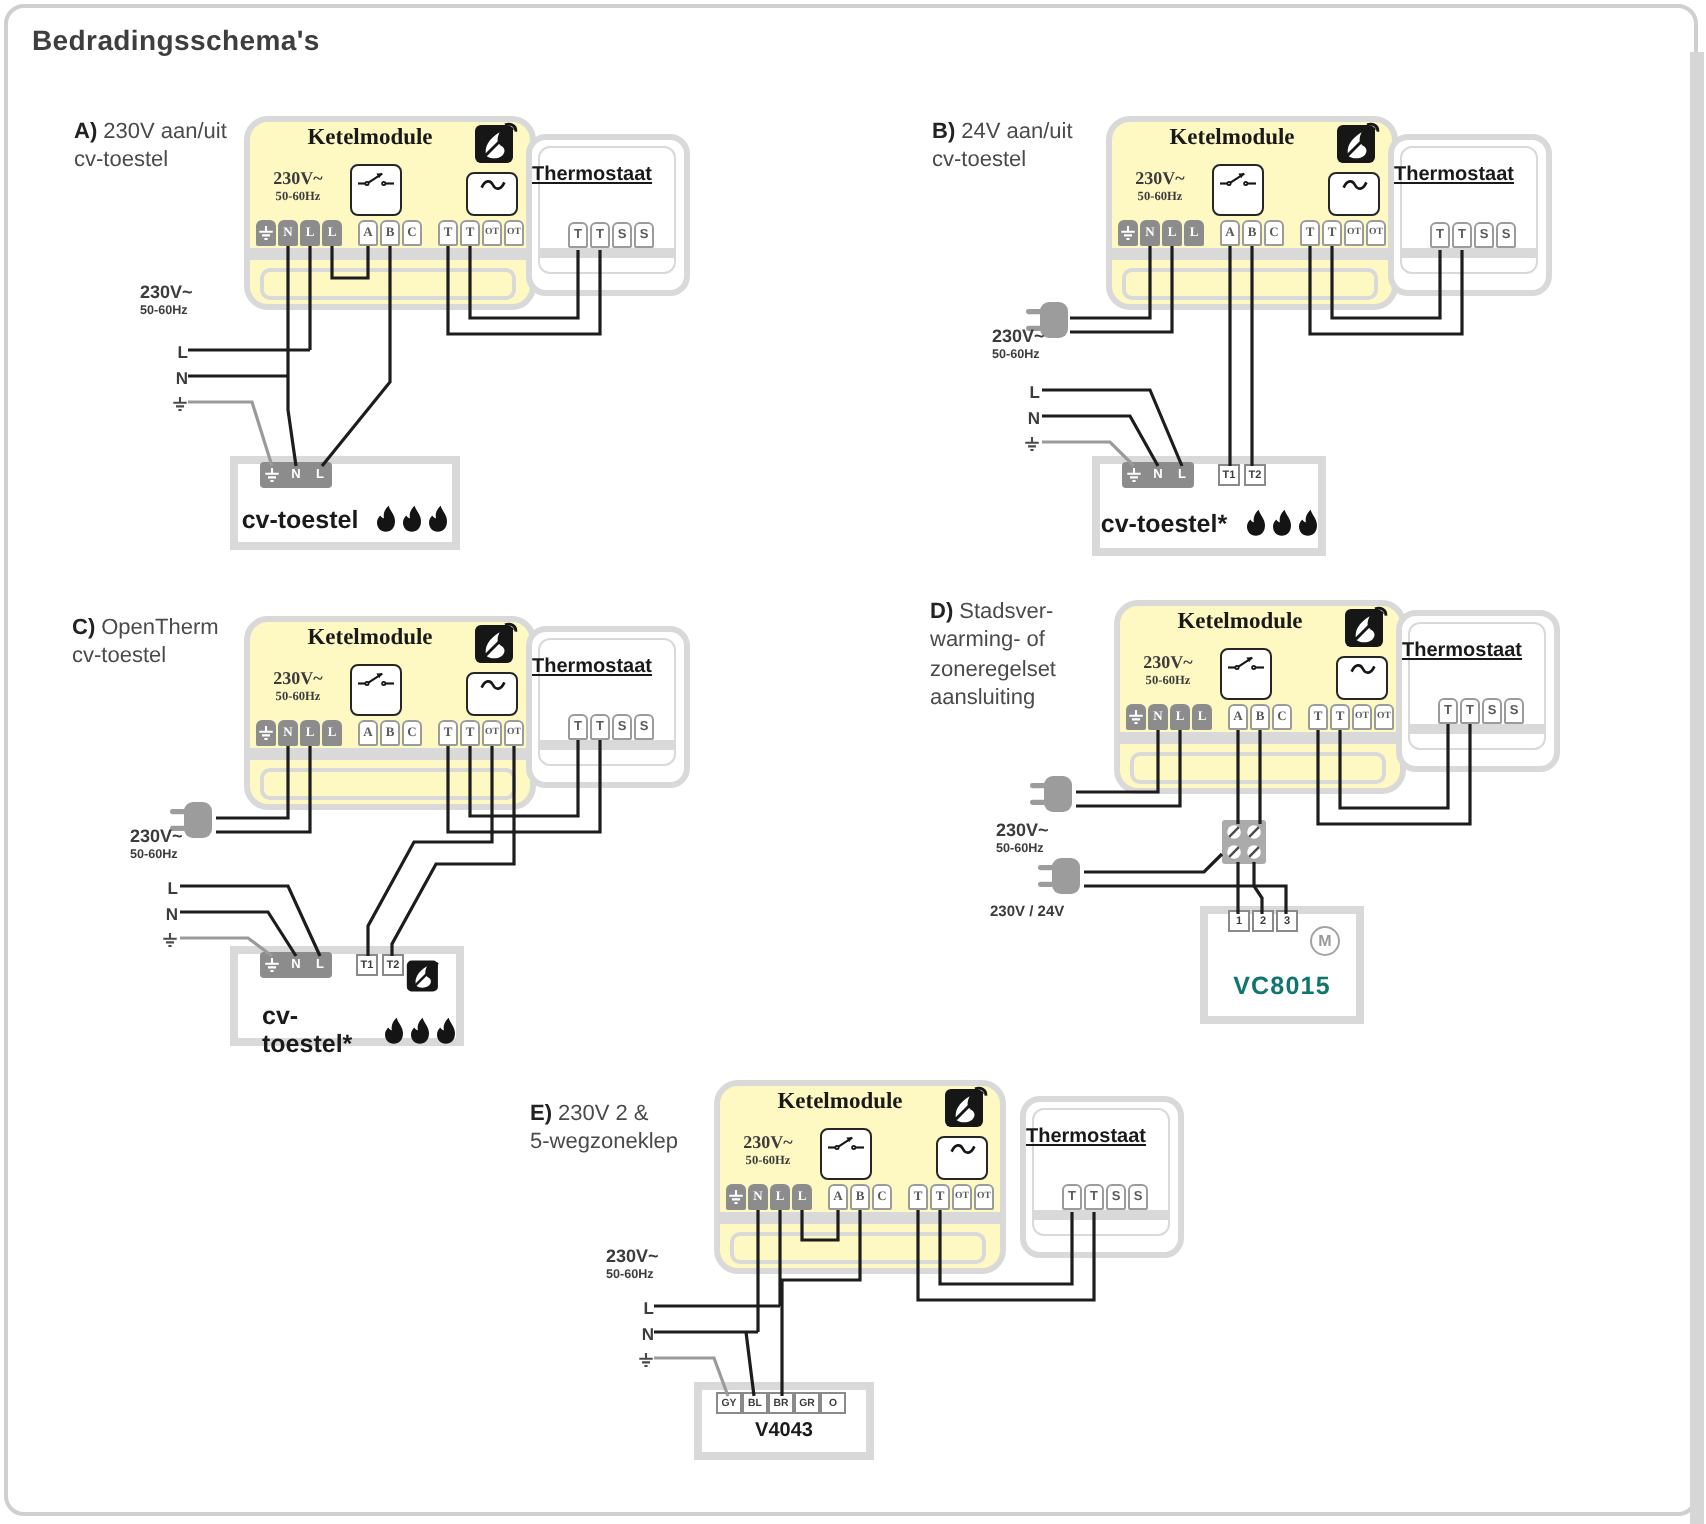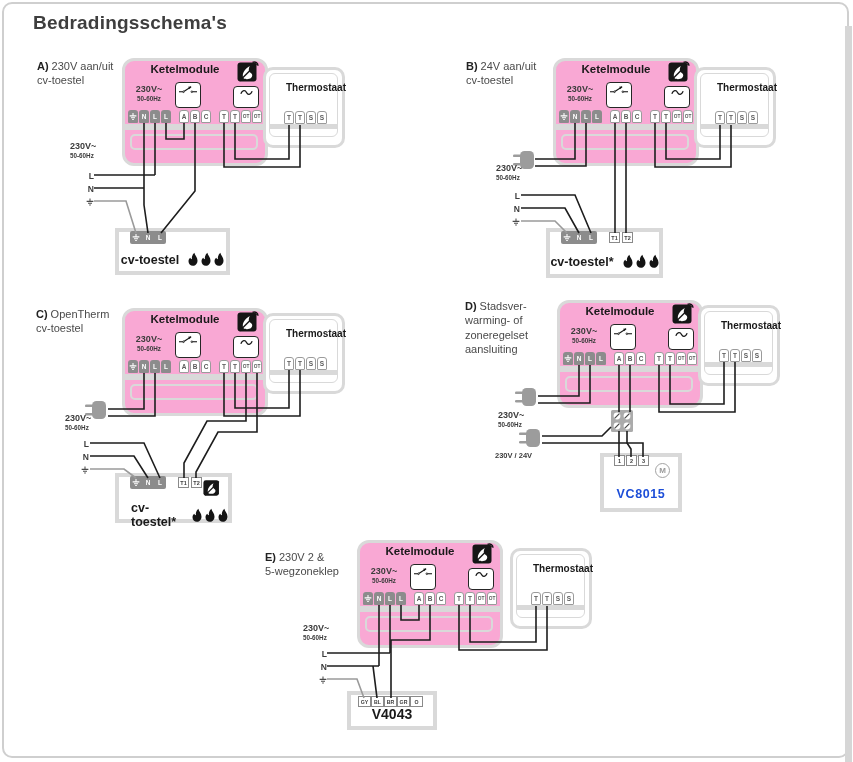--- a/index.html
+++ b/index.html
@@ -2,54 +2,54 @@
 <html><head>
 <meta charset="utf-8">
 <style>
   html,body{margin:0;padding:0;background:#fff;}
   body{width:853px;height:762px;position:relative;font-family:"Liberation Sans",sans-serif;overflow:hidden;}
   *{box-sizing:border-box;}
 
   .frame{position:absolute;left:2px;top:2px;width:847px;height:756px;border:2px solid #cfcfcf;border-radius:10px;}
   .edge-strip{position:absolute;left:845px;top:26px;width:7px;height:736px;background:#d6d6d6;}
 
-  .page-title{position:absolute;left:16px;top:12px;font-size:19px;font-weight:800;color:#3e3e3e;letter-spacing:.2px;margin-left:17px;}
+  .page-title{position:absolute;left:16px;top:12px;font-size:14px;font-weight:800;color:#3e3e3e;letter-spacing:.2px;}
 
   .diag{position:absolute;}
   .wires{position:absolute;left:0;top:0;z-index:30;pointer-events:none;}
   .wires polyline{fill:none;stroke:#1d1d1d;stroke-width:1.6;}
   .wires polyline.g{stroke:#9a9a9a;}
 
   .dlabel{position:absolute;font-size:11px;color:#4a4a4a;line-height:1.3;z-index:5;}
   .dlabel .lid{font-weight:800;color:#222;margin-right:3px;}
 
   .cmp{position:absolute;display:block;}
 
   
-  .km{width:146px;height:108px;border:3px solid #d9d9d9;border-radius:12px;background:#f9a8d4;position:relative;}
+  .km{width:146px;height:97px;border:3px solid #d9d9d9;border-radius:12px;background:#fef9c3;position:relative;font-family:Liberation Serif, serif;}
   .km-title{position:absolute;left:8px;top:2px;width:104px;text-align:center;font-size:11.5px;font-weight:800;color:#191919;}
   .km-logo{position:absolute;left:112px;top:0px;width:22px;height:22px;}
   .km-volt{position:absolute;left:0;top:23px;width:48px;text-align:center;color:#3c3c3c;}
   .km-volt .v{font-size:9px;font-weight:800;}
   .km-volt .hz{font-size:6.3px;font-weight:700;margin-top:1px;}
   .iconbox{position:absolute;border:1.4px solid #262626;border-radius:4px;background:#fff;display:flex;flex-direction:column;align-items:center;}
   .ib1{left:50px;top:21px;width:26px;height:26px;}
   .ib2{left:108px;top:25px;width:26px;height:22px;}
   .mini-flames{display:flex;gap:1.5px;margin-top:1px;}
   .trow{position:absolute;display:flex;gap:1px;z-index:4;}
   .trow.p{left:3px;top:49px;}
   .trow.abc{left:54px;top:49px;}
   .trow.tot{left:94px;top:49px;}
   .km-bar{position:absolute;left:0;top:63px;width:140px;height:6px;background:#d9d9d9;}
   .km-inner{position:absolute;left:5px;top:73px;width:128px;height:16px;border:2px solid #d9d9d9;border-radius:5px;}
 
   
   .thermo{width:82px;height:81px;border:3px solid #d9d9d9;border-radius:10px;background:#fff;position:relative;}
   .th-inner{position:absolute;left:3px;top:3px;width:69px;height:64px;border:1.5px solid #d9d9d9;border-radius:6px;}
-  .th-title{position:absolute;left:0;top:12px;width:80px;text-align:right;font-size:10px;font-weight:800;color:#191919;}
+  .th-title{position:absolute;left:0;top:12px;width:80px;text-align:left;font-size:10px;font-weight:800;color:#191919;text-decoration:underline;}
   .th-bar{position:absolute;left:4px;top:54px;width:67px;height:5px;background:#d9d9d9;}
   .th-row{position:absolute;left:18px;top:41px;display:flex;gap:1px;z-index:4;}
 
   
   .term{width:10px;height:13px;border-radius:3px 3px 1px 1px;display:flex;align-items:center;justify-content:center;font-weight:800;font-size:6.5px;flex:none;}
   .term.dark{background:#8c8c8c;color:#fff;}
   .term.light{background:#fff;border:1.2px solid #9b9b9b;color:#5a5a5a;}
   .term.sm{font-size:4.8px;}
   .term.ondark{width:12px;height:13px;background:transparent;color:#fff;}
   .term.sq{width:11px;height:11px;border:1px solid #8a8a8a;border-radius:0;background:#fff;color:#3c3c3c;font-size:5.5px;}
@@ -630,21 +630,21 @@
         <line x1="13.6" y1="18.4" x2="18.4" y2="13.6" stroke="#4a4a4a" stroke-width="1.2"></line>
     </svg>
   </div>
   <div class="devbox" style="left:135px;top:161px;width:82px;height:59px">
     <div class="vc-terms">
         <span class="term sq">1</span>
         <span class="term sq">2</span>
         <span class="term sq">3</span>
       </div>
     <div class="motor">M</div>
-    <div class="nameline" style="bottom:6px"><span class="dev-name" style="font-weight:700;letter-spacing:.6px;color:#1d4ed8">VC8015</span></div>
+    <div class="nameline" style="bottom:6px"><span class="dev-name" style="font-weight:700;letter-spacing:.6px;color:#0f766e">VC8015</span></div>
   </div>
   <svg class="wires" width="370" height="240">
     <polyline points="114,73 114,104 73,104"></polyline>
     <polyline points="125,73 125,111 73,111"></polyline>
     <polyline points="154,73 154,120"></polyline>
     <polyline points="165,73 165,120"></polyline>
     <polyline points="154,139 154,165"></polyline>
     <polyline points="162,139 162,151 166,157 166,165"></polyline>
     <polyline points="77,144 137,144 146,135"></polyline>
     <polyline points="77,151 178,151 178,165"></polyline>
@@ -750,21 +750,21 @@
   </div>
 </span>
   <div class="devbox" style="left:82px;top:151px;width:90px;height:39px">
     <div class="v43-terms">
         <span class="term v43 sm">GY</span>
         <span class="term v43 sm">BL</span>
         <span class="term v43 sm">BR</span>
         <span class="term v43 sm">GR</span>
         <span class="term v43">O</span>
       </div>
-    <div class="nameline" style="bottom:3px"><span class="dev-name" style="font-size:14px">V4043</span></div>
+    <div class="nameline" style="bottom:3px"><span class="dev-name" style="font-size:10px">V4043</span></div>
   </div>
   <svg class="wires" width="340" height="200">
     <polyline points="62,113 125,113"></polyline>
     <polyline points="125,65 125,113"></polyline>
     <polyline points="62,126 114,126"></polyline>
     <polyline points="114,65 114,126"></polyline>
     <polyline points="108,126 112,158"></polyline>
     <polyline class="g" points="62,139 92,139 99,158"></polyline>
     <polyline points="165,65 165,100 126,100 126,158"></polyline>
     <polyline points="136,65 136,80 154,80 154,65"></polyline>

